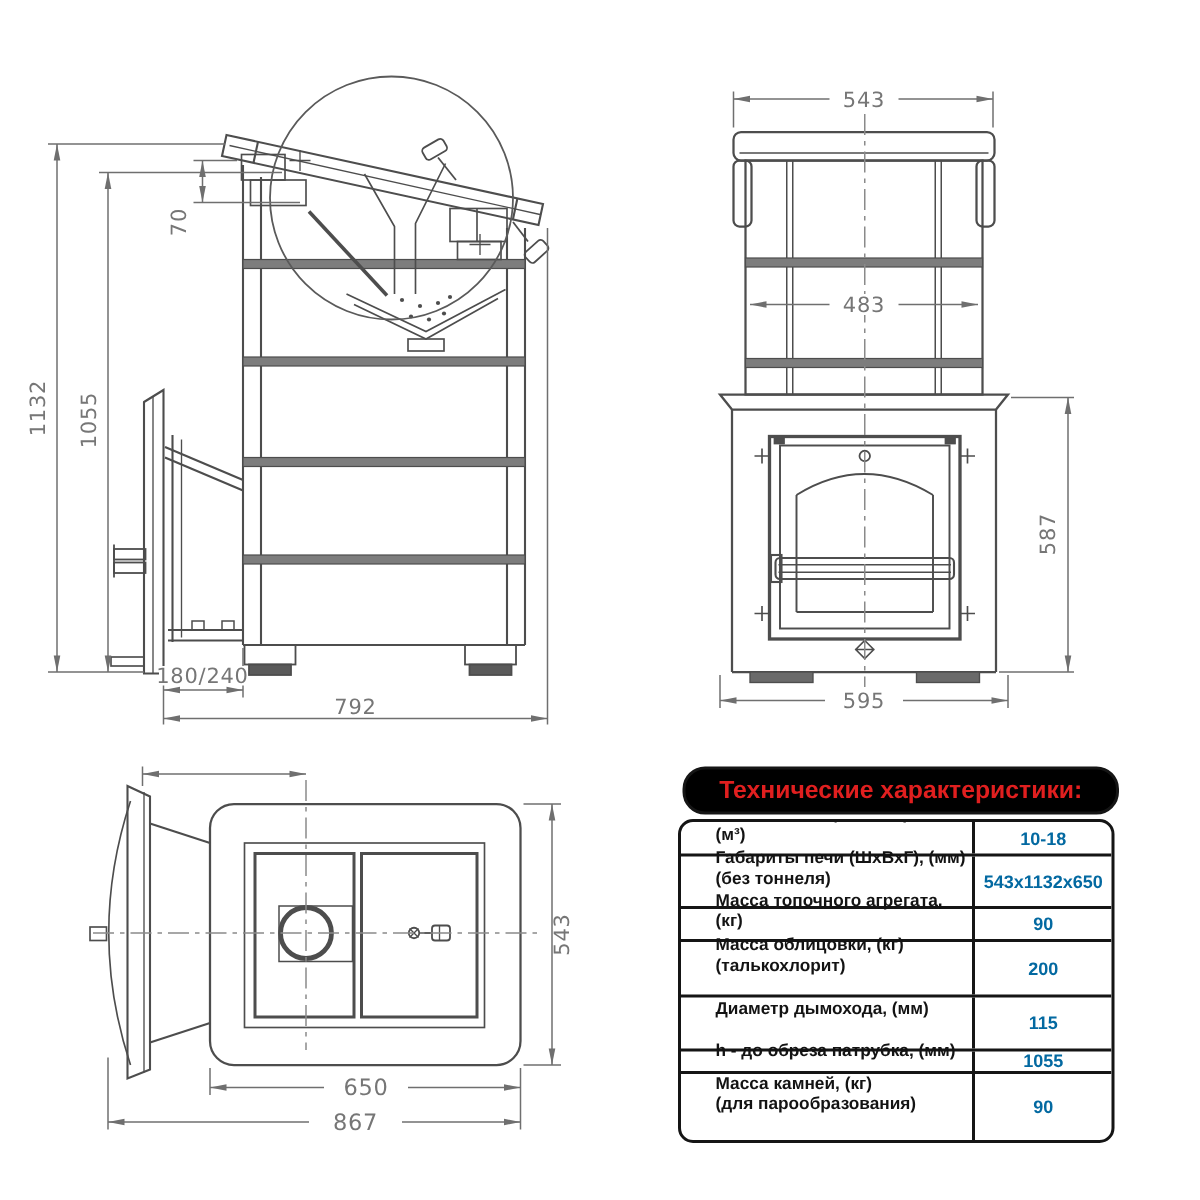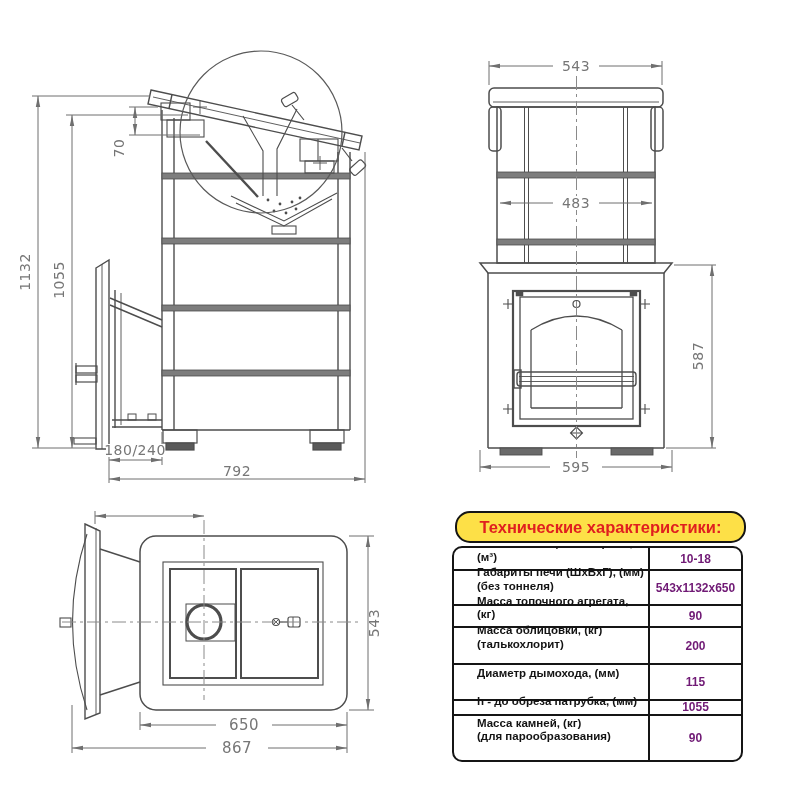--- a/index.html
+++ b/index.html
@@ -12,21 +12,21 @@
     font-family:"DejaVu Sans","Liberation Sans",sans-serif;
     fill:#767676;letter-spacing:.5px;
   }
   .dim-t{font-size:14px;}
   .dim-big{font-size:15px;}
   
   .spec-title{
     position:absolute;left:455px;top:511px;width:291px;height:32px;
     box-sizing:border-box;border:2.5px solid #151515;border-radius:15px;
     display:flex;align-items:center;justify-content:center;
-    font-weight:bold;font-size:16.5px;color:#e01f1f;background:#fde047;
+    font-weight:bold;font-size:16.5px;color:#e01f1f;background:#000000;
   }
   .spec-table{
     position:absolute;left:452px;top:546px;width:291px;height:216px;
     box-sizing:border-box;border:2.5px solid #151515;border-radius:10px;
     background:#fff;display:flex;flex-direction:column;overflow:hidden;
   }
   .spec-row{display:flex;border-bottom:2px solid #151515;box-sizing:border-box;}
   .spec-row:nth-child(1){height:23px}
   .spec-row:nth-child(2){height:35px}
   .spec-row:nth-child(3){height:22px}
@@ -35,21 +35,21 @@
   .spec-row:nth-child(6){height:15px}
   .spec-row:nth-child(7){flex:1;border-bottom:none;}
   .spec-label{
     flex:1;display:flex;flex-direction:column;justify-content:center;
     padding:1px 3px 17px 7px;font-weight:bold;font-size:11.5px;line-height:1.15;
     color:#131313;
     margin-left:16px;
   }
   .spec-value{
     width:93px;border-left:2px solid #151515;display:flex;align-items:center;
-    justify-content:center;font-weight:bold;font-size:12px;color:#701a75;
+    justify-content:center;font-weight:bold;font-size:12px;color:#0369a1;
     text-align:center;box-sizing:border-box;
   }
 </style>
 </head>
 <body>
 
 <div class="canvas">
 
 <svg width="800" height="800" viewBox="0 0 800 800">
   <defs>

